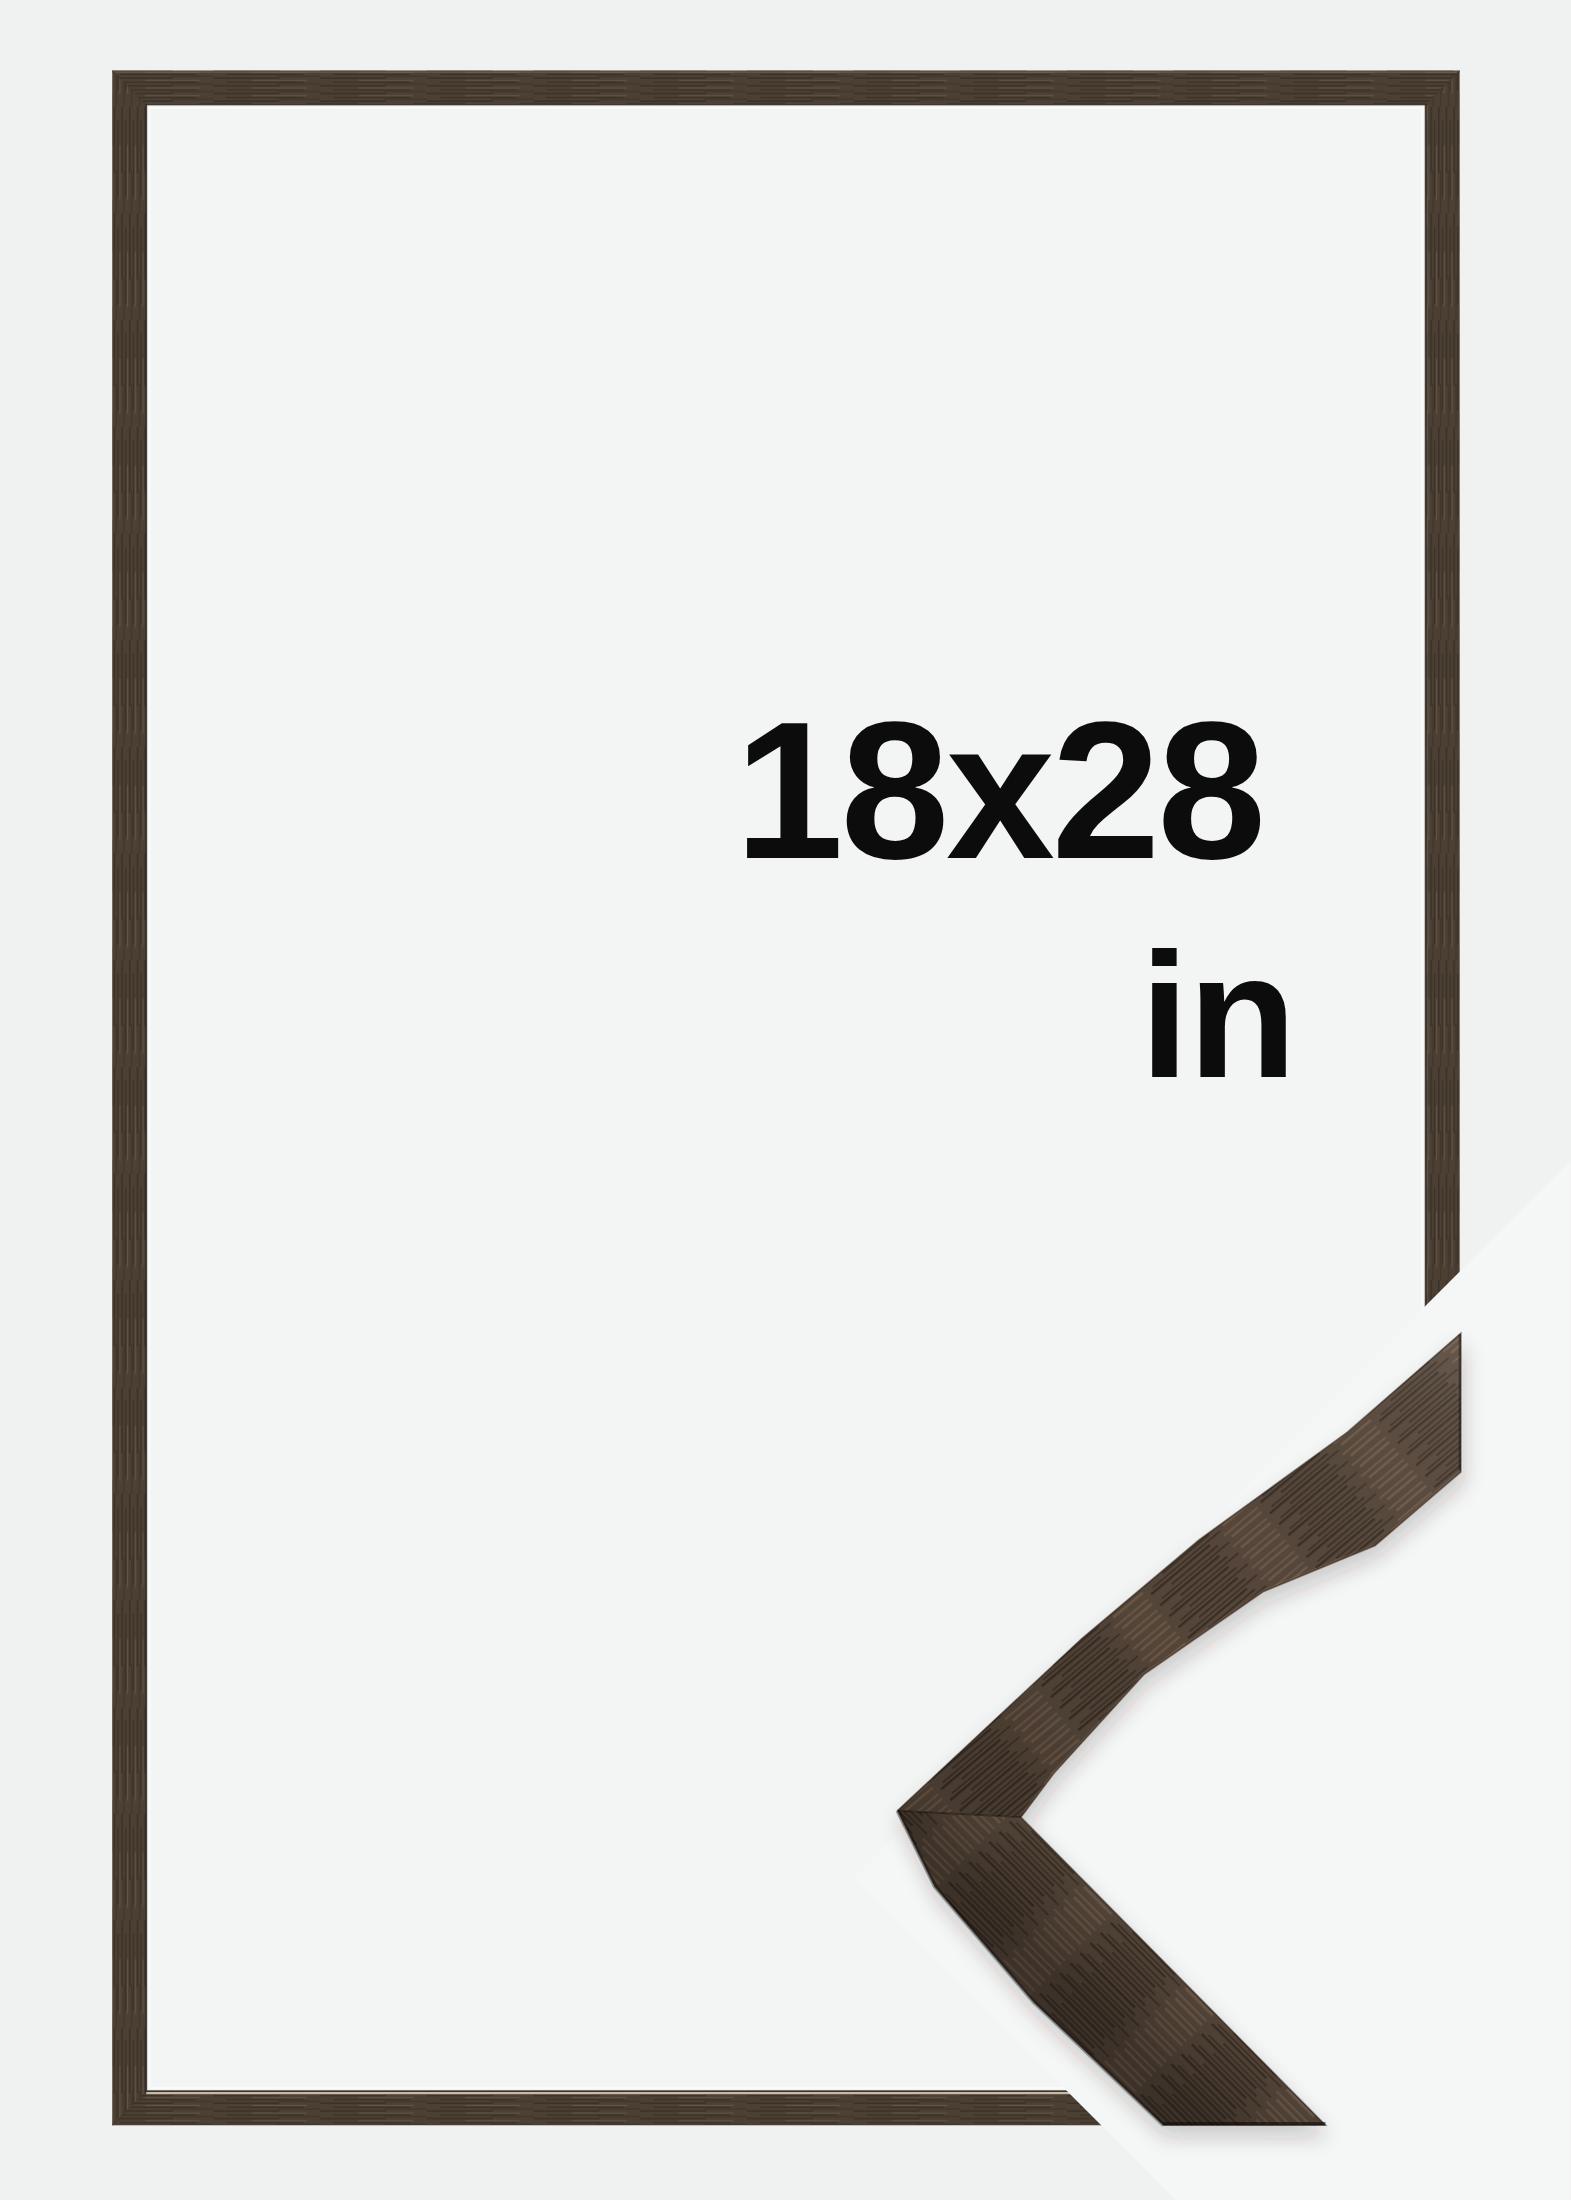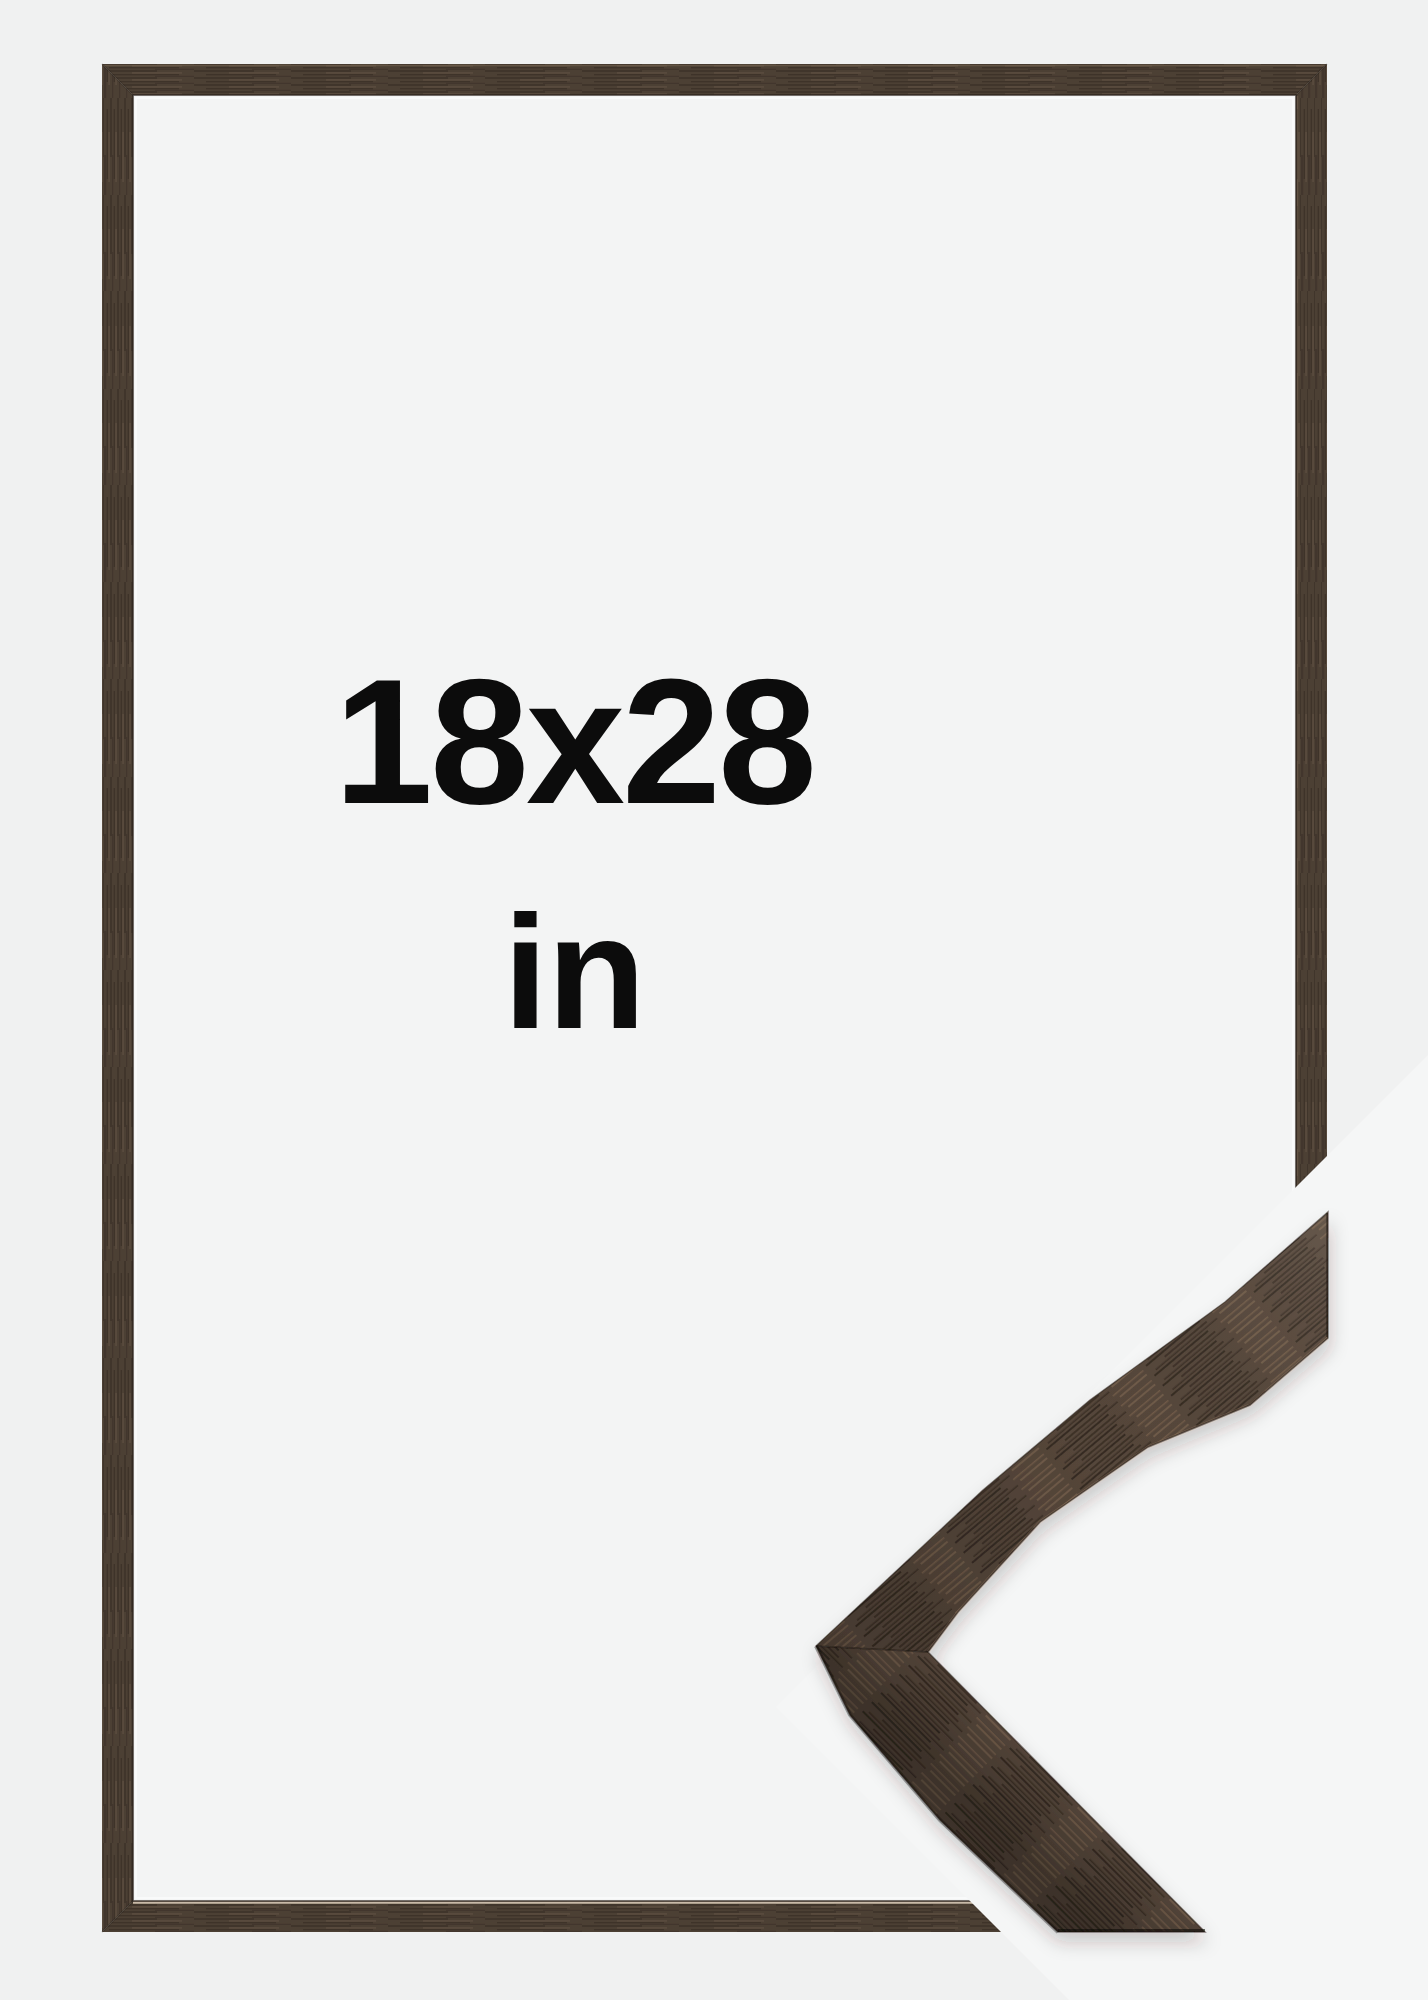--- a/index.html
+++ b/index.html
@@ -14,26 +14,26 @@
     --wood-sample-dark:#2e251d;
     --wood-sample-light:#7d6751;
     --lip-highlight:#dfd0bd;
     --edge-dark:#2a221b;
   }
   html,body{margin:0;padding:0;}
   body{background:var(--bg);font-family:"Liberation Sans","DejaVu Sans",sans-serif;}
   .stage{position:relative;width:1428px;height:2000px;background:var(--bg);overflow:hidden;}
   .stage svg{position:absolute;left:0;top:0;}
   .size-line{
-    position:absolute;left:0;width:1148px;text-align:center;
+    position:absolute;left:0;width:1148px;text-align:right;
     font-weight:700;color:var(--text);line-height:1.2;letter-spacing:-3px;
-    user-select:none;white-space:nowrap;margin-top:23px;
+    user-select:none;white-space:nowrap;
   }
   .size-line.dims{top:612px;font-size:178px;}
-  .size-line.unit{top:852px;font-size:162px;letter-spacing:-1px;}
+  .size-line.unit{top:827px;font-size:162px;letter-spacing:-1px;padding-left:30px;}
 </style>
 </head>
 <body>
 
 <div class="stage">
 
   <svg width="1428" height="2000" viewBox="0 0 1428 2000">
     <defs>
 
       <pattern id="gh" width="97" height="7" patternUnits="userSpaceOnUse">

